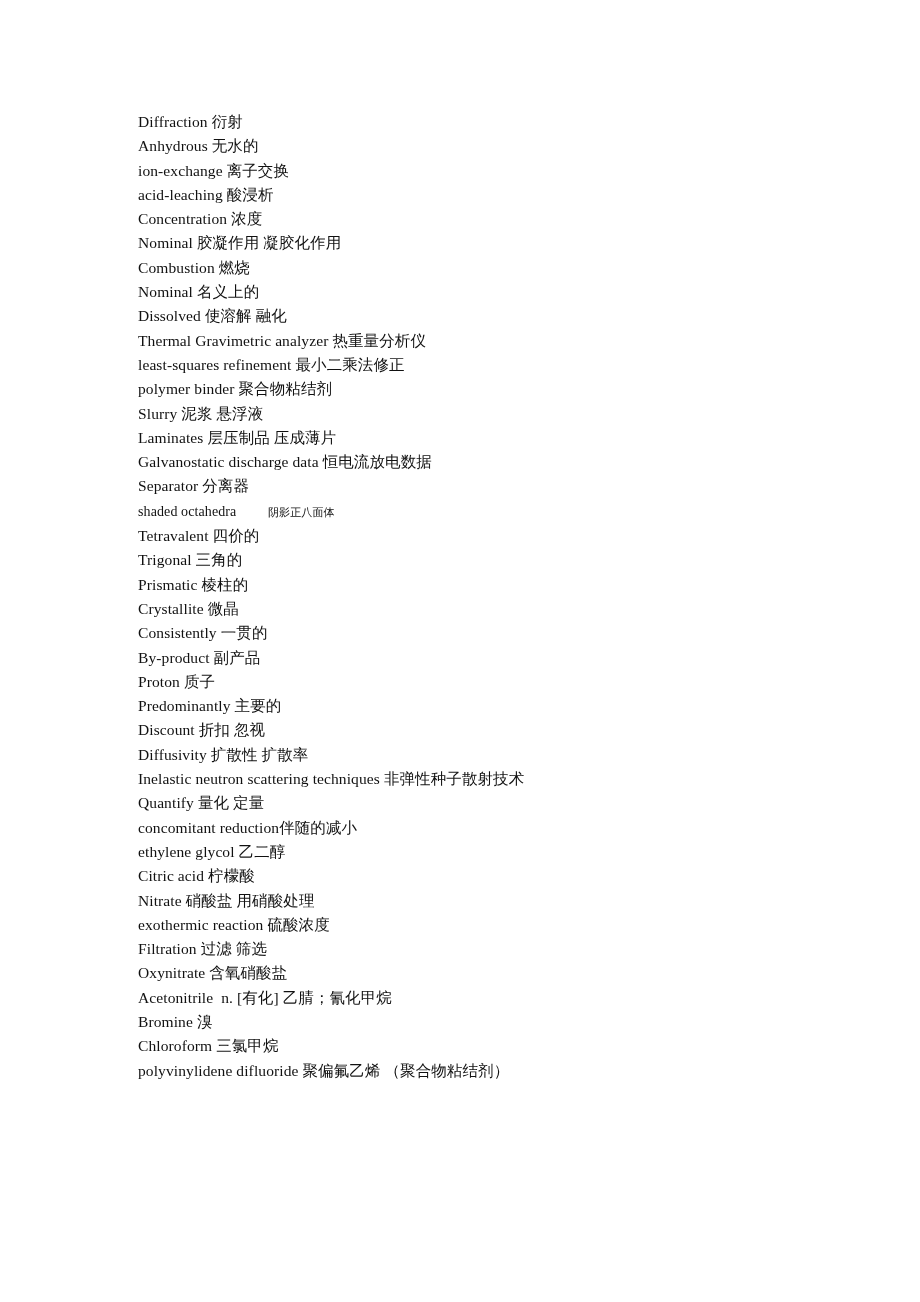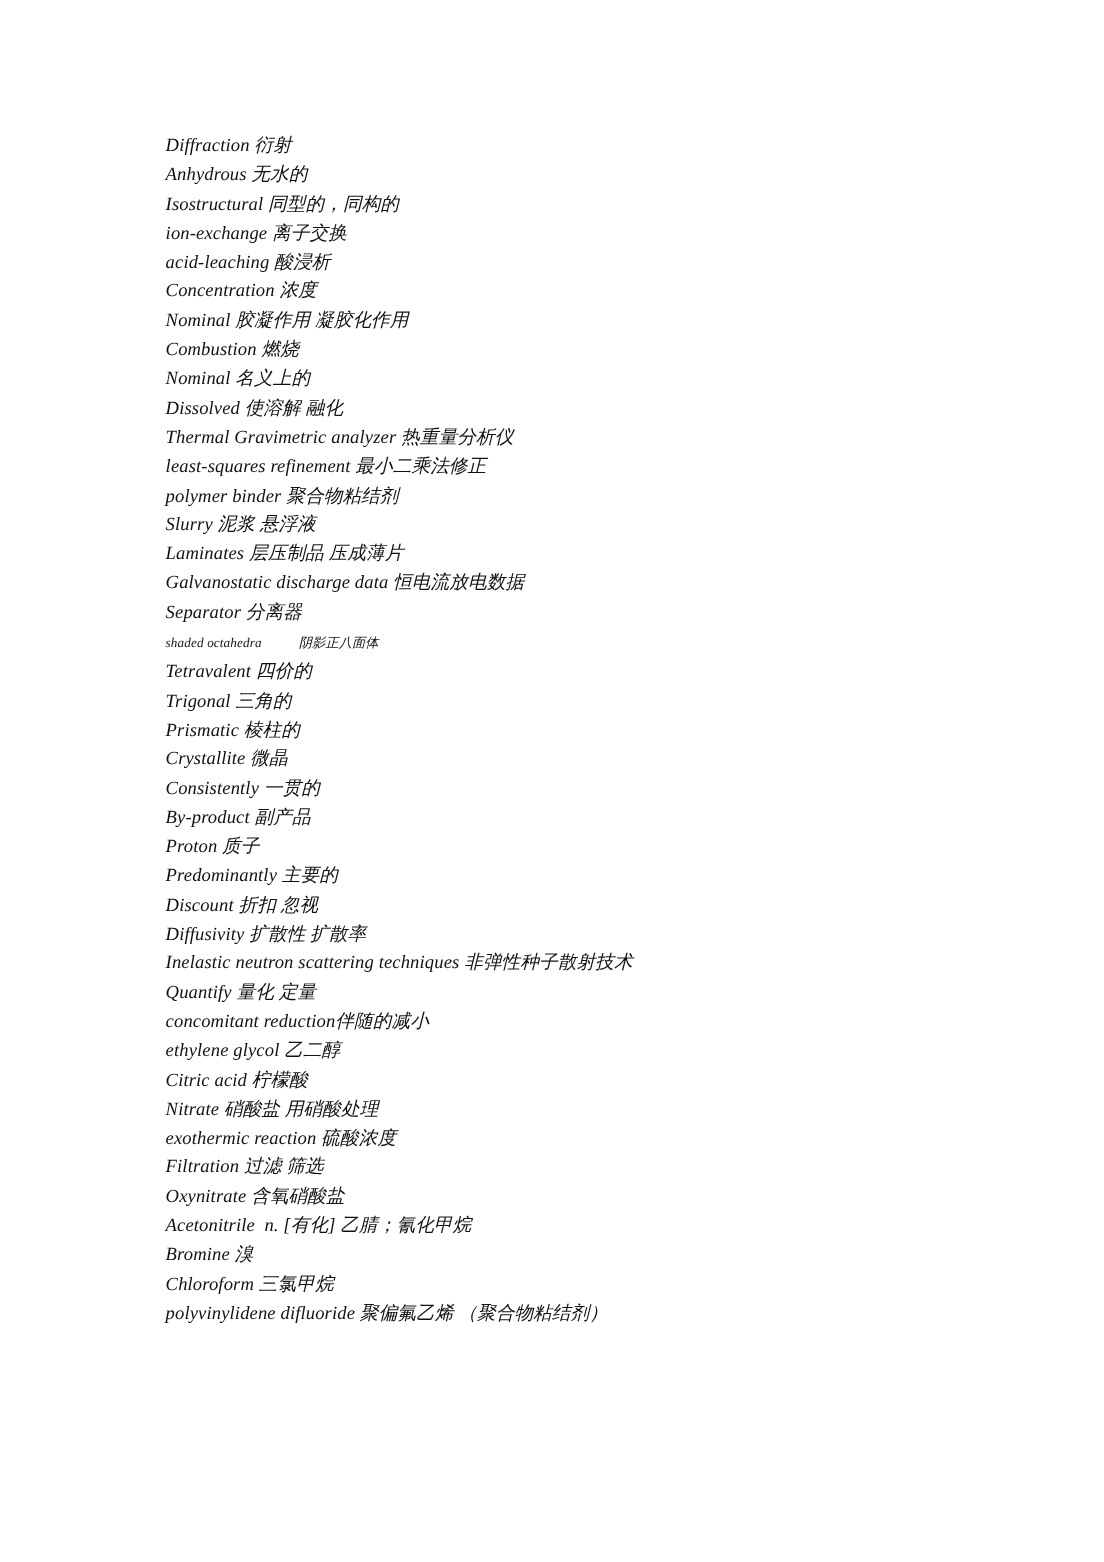--- a/index.html
+++ b/index.html
@@ -27,43 +27,41 @@
     left: 138px;
     top: 110px;
     width: 700px;
   }
   .entry {
     font-size: 15.5px;
     line-height: 24.3px;
     white-space: pre;
     color: #111111;
     letter-spacing: 0.1px;
-    font-style: italic;
   }
   
   .entry.small-gloss .term {
-    font-size: 11px;
+    font-size: 14px;
     margin-top: 40px;
   }
   .entry.small-gloss .gloss {
     font-size: 11px;
     padding-left: 28px;
   }
   .term, .gloss {
     white-space: pre;
   }
 </style>
 </head>
 <body>
 
 <div class="page">
   <div class="glossary" id="glossary-list">
       <div class="entry"><span class="term">Diffraction </span><span class="gloss">衍射</span></div>
       <div class="entry"><span class="term">Anhydrous </span><span class="gloss">无水的</span></div>
-      <div class="entry"><span class="term">Isostructural </span><span class="gloss">同型的，同构的</span></div>
       <div class="entry"><span class="term">ion-exchange </span><span class="gloss">离子交换</span></div>
       <div class="entry"><span class="term">acid-leaching </span><span class="gloss">酸浸析</span></div>
       <div class="entry"><span class="term">Concentration </span><span class="gloss">浓度</span></div>
       <div class="entry"><span class="term">Nominal </span><span class="gloss">胶凝作用 凝胶化作用</span></div>
       <div class="entry"><span class="term">Combustion </span><span class="gloss">燃烧</span></div>
       <div class="entry"><span class="term">Nominal </span><span class="gloss">名义上的</span></div>
       <div class="entry"><span class="term">Dissolved </span><span class="gloss">使溶解 融化</span></div>
       <div class="entry"><span class="term">Thermal Gravimetric analyzer </span><span class="gloss">热重量分析仪</span></div>
       <div class="entry"><span class="term">least-squares refinement </span><span class="gloss">最小二乘法修正</span></div>
       <div class="entry"><span class="term">polymer binder </span><span class="gloss">聚合物粘结剂</span></div>

